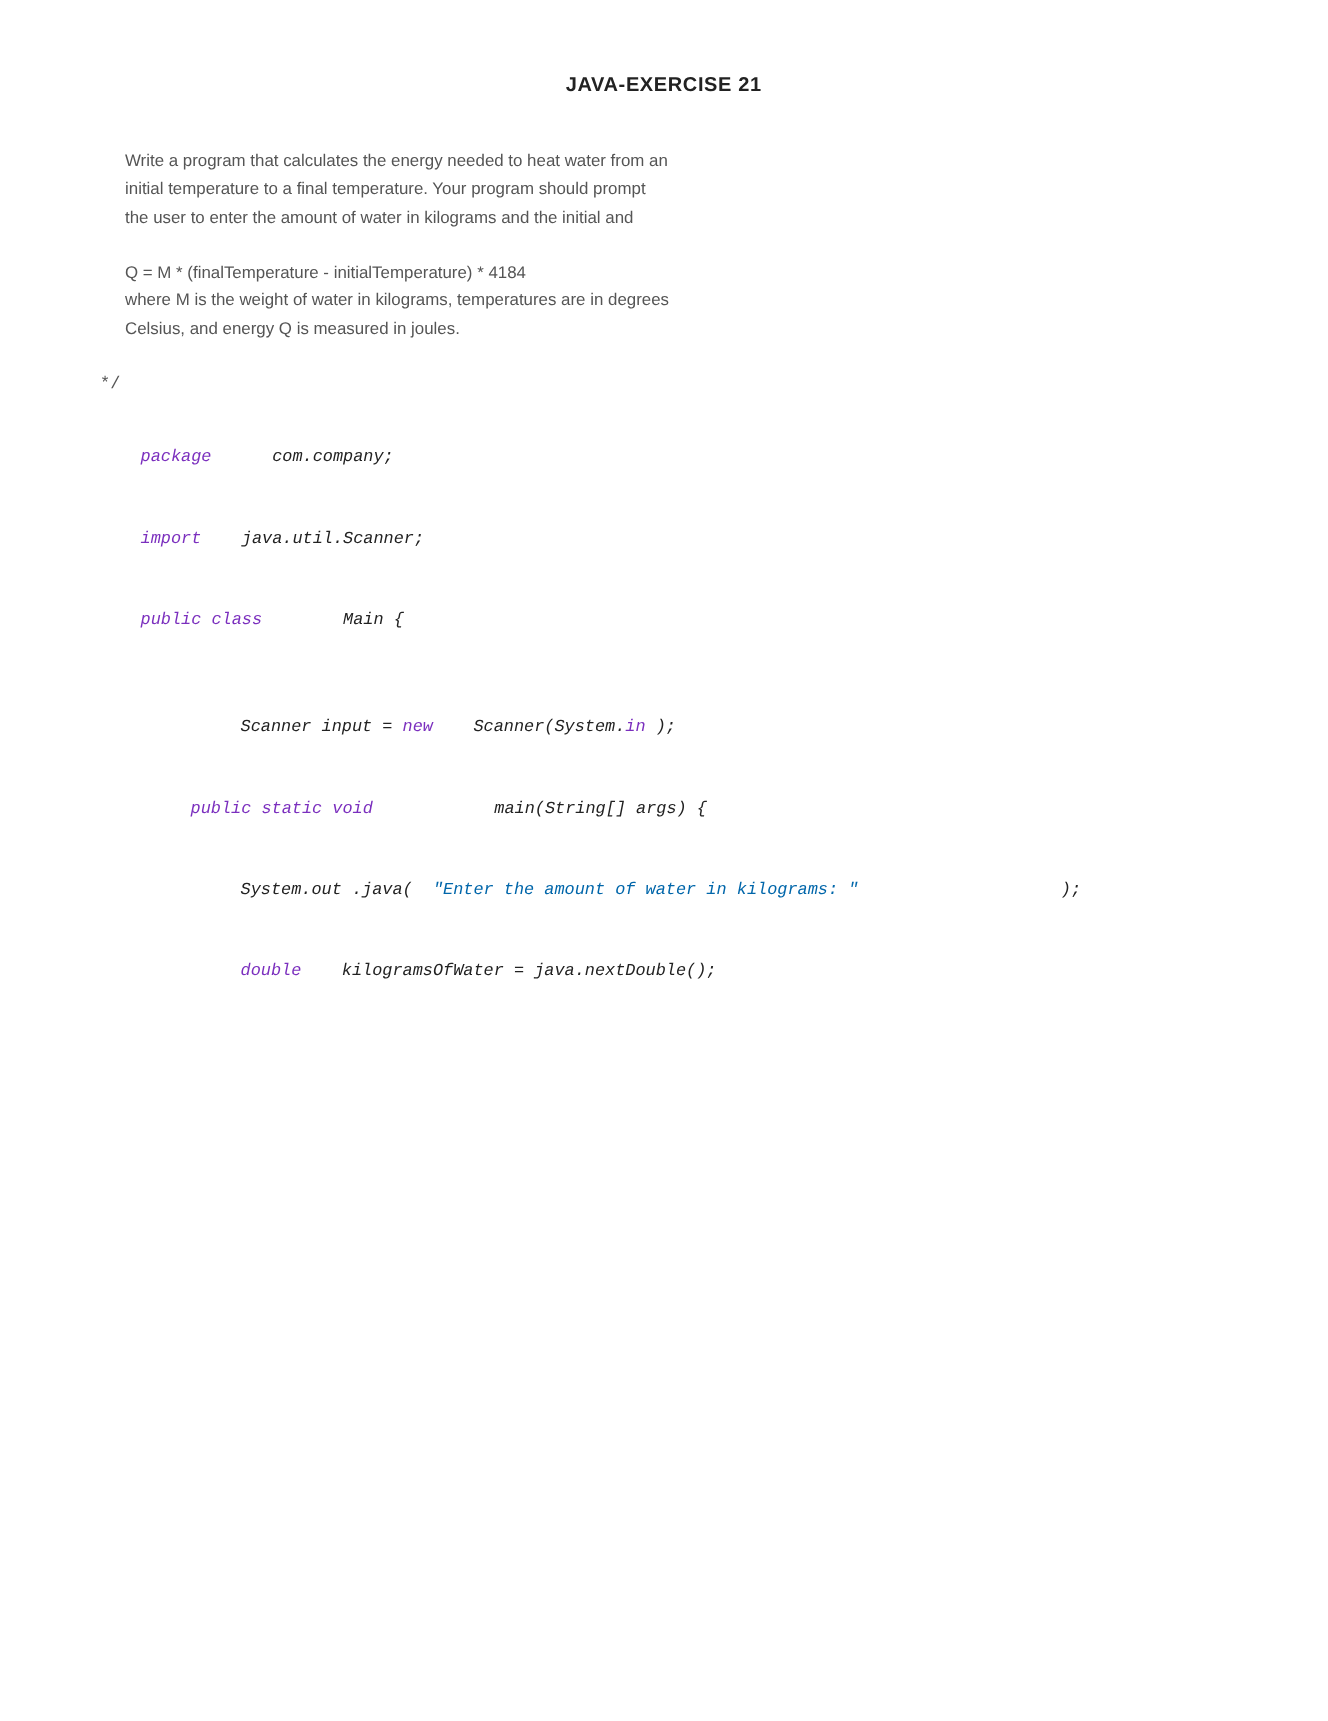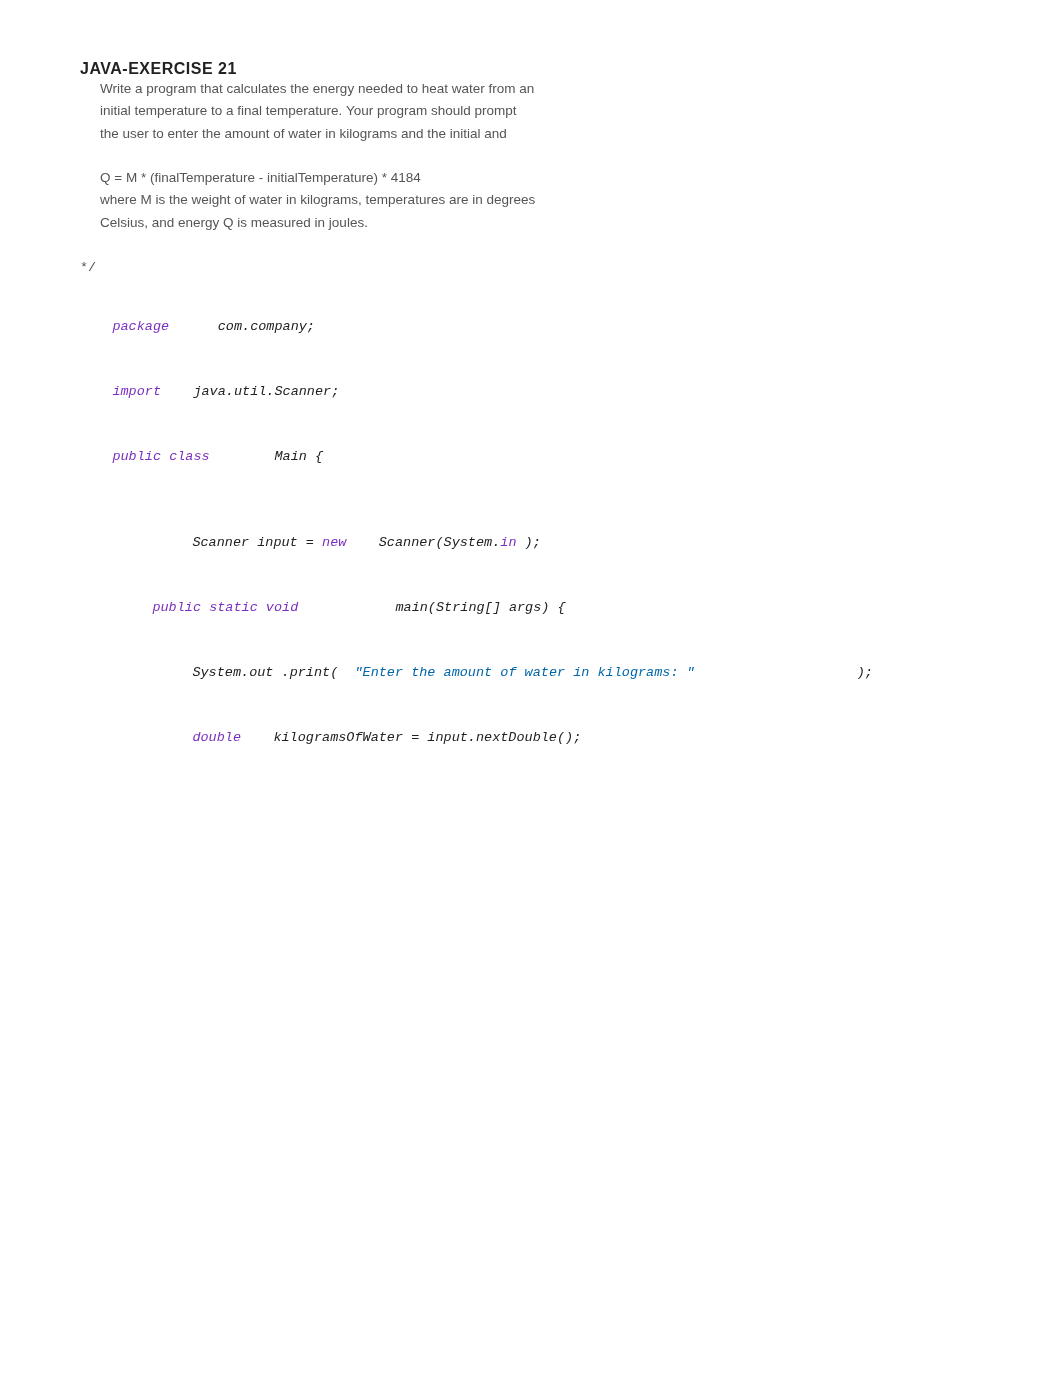--- a/index.html
+++ b/index.html
@@ -11,23 +11,25 @@
     body {
       background: #ffffff;
       font-family: Arial, sans-serif;
       width: 1062px;
       min-height: 1377px;
       padding: 60px 80px;
       color: #333333;
     }
 
     .page-title {
+      text-align: center;
       font-size: 16px;
       font-weight: bold;
       color: #222222;
+      margin-bottom: 40px;
       letter-spacing: 0.5px;
     }
 
     .code-block {
       font-family: 'Courier New', Courier, monospace;
       font-size: 13.5px;
       line-height: 1.6;
     }
 
     .comment-block {
@@ -101,20 +103,20 @@
 
   <span class="code-line">
     <span style="display:inline-block; width:80px;"></span><span class="text-normal">Scanner input = </span><span class="kw-new">new</span><span class="text-normal">    Scanner(System.</span><span class="kw-in">in</span><span class="text-normal"> );</span>
   </span>
 
   <span class="code-line">
     <span style="display:inline-block; width:40px;"></span><span class="kw-public">public</span> <span class="kw-static">static</span> <span class="kw-void">void</span><span class="text-normal">            main(String[] args) {</span>
   </span>
 
   <span class="code-line">
-    <span style="display:inline-block; width:80px;"></span><span class="text-normal">System.</span><span class="text-normal" style="color:#222;">out</span><span class="text-normal"> .print(  </span><span class="string">"Enter the amount of water in kilograms: "</span><span class="text-normal">                    );</span>
+    <span style="display:inline-block; width:80px;"></span><span class="text-normal">System.</span><span class="text-normal" style="color:#222;">out</span><span class="text-normal"> .java(  </span><span class="string">"Enter the amount of water in kilograms: "</span><span class="text-normal">                    );</span>
   </span>
 
   <span class="code-line">
-    <span style="display:inline-block; width:80px;"></span><span class="kw-double">double</span><span class="text-normal">    kilogramsOfWater = input.nextDouble();</span>
+    <span style="display:inline-block; width:80px;"></span><span class="kw-double">double</span><span class="text-normal">    kilogramsOfWater = java.nextDouble();</span>
   </span>
 
 </div>
 
 </body></html>

